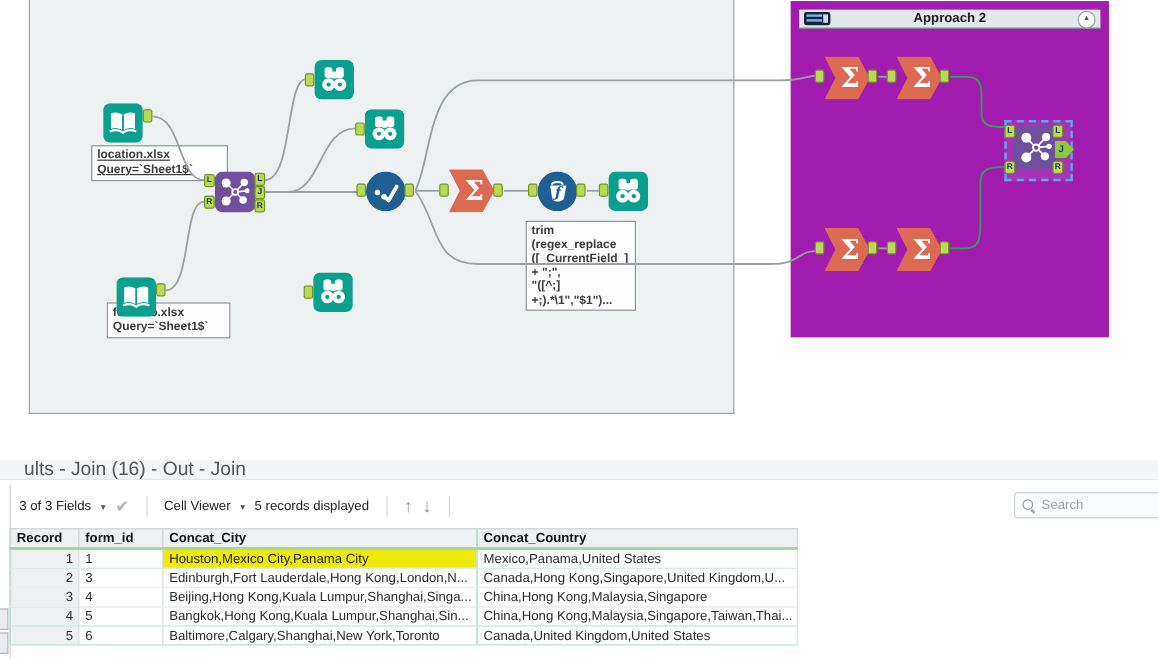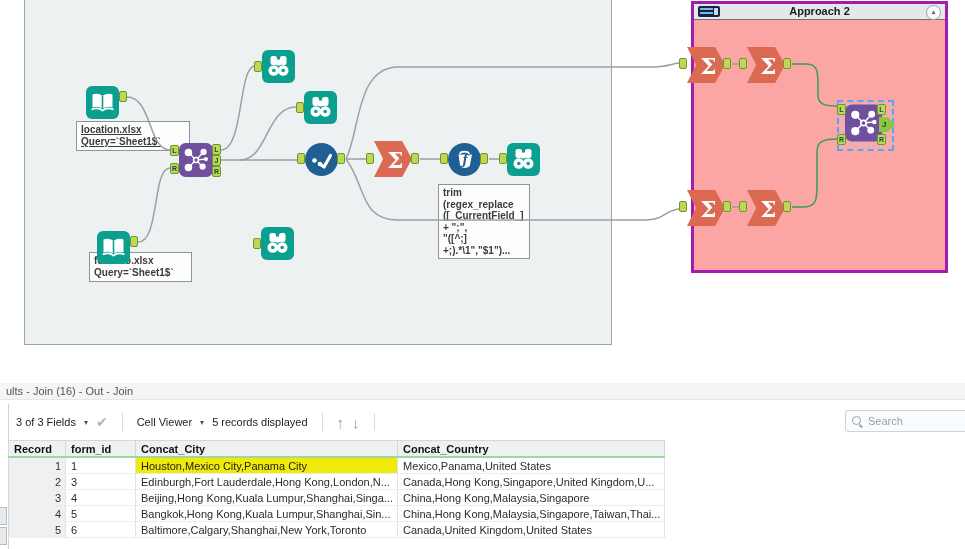--- a/index.html
+++ b/index.html
@@ -8,22 +8,22 @@
     background:#ffffff;
     font-family:"Liberation Sans","DejaVu Sans",sans-serif;
     font-size:11px;color:#222;
   }
   
   .container-main{
     position:absolute;left:24px;top:-4px;width:586px;height:348px;
     background:#edf1f2;border:1px solid #9aa5a9;border-top:none;z-index:1;
   }
   .container-2{
-    position:absolute;left:691px;top:1px;width:251px;height:266px;
-    background:#fca5a5;border:3px solid #a21caf;z-index:1;
+    position:absolute;left:659px;top:1px;width:251px;height:266px;
+    background:#a21caf;border:7px solid #a21caf;z-index:1;
   }
   .container-2-header{
     position:relative;height:15px;background:#e3e8ea;border-bottom:1px solid #6a7478;
   }
   .container-2-title{
     position:absolute;left:0;right:0;top:1px;text-align:center;
     font-weight:bold;font-size:11px;color:#1d1d1d;
   }
   .toggle-chip{
     position:absolute;left:4px;top:2px;width:22px;height:11px;background:#16243f;border-radius:2px;
@@ -63,21 +63,21 @@
     position:absolute;z-index:3;border:2px dashed #5aa7e8;background:rgba(180,215,245,0.12);
   }
   .j-arrow{
     position:absolute;z-index:5;width:16px;height:15px;background:#8dc63f;
     clip-path:polygon(0 0,55% 0,100% 50%,55% 100%,0 100%);
     font-size:8px;font-weight:bold;color:#1d3a52;line-height:15px;text-align:left;padding-left:3px;box-sizing:border-box;
   }
   
   .results-titlebar{
     position:absolute;left:0;top:383px;width:965px;height:17px;background:#f4f5f6;
-    border-bottom:1px solid #e6e6e6;color:#555;font-size:11px;line-height:17px;padding-left:6px;box-sizing:border-box;
+    border-bottom:1px solid #e6e6e6;color:#555;font-size:16px;line-height:17px;padding-left:20px;box-sizing:border-box;
   }
   .results-toolbar{
     position:absolute;left:16px;top:408px;height:28px;display:flex;align-items:center;gap:8px;z-index:2;
   }
   .tb-text{font-size:11px;color:#222;}
   .tb-caret{font-size:8px;color:#555;}
   .tb-check{font-size:14px;color:#b3b3b3;font-weight:bold;}
   .tb-sep{width:1px;height:18px;background:#d9d9d9;margin:0 6px;}
   .tb-arrow{font-size:15px;color:#9a9a9a;font-weight:bold;}
   .left-rail-line{position:absolute;left:8px;top:404px;height:145px;border-left:1px solid #cfd4d8;z-index:1;}

